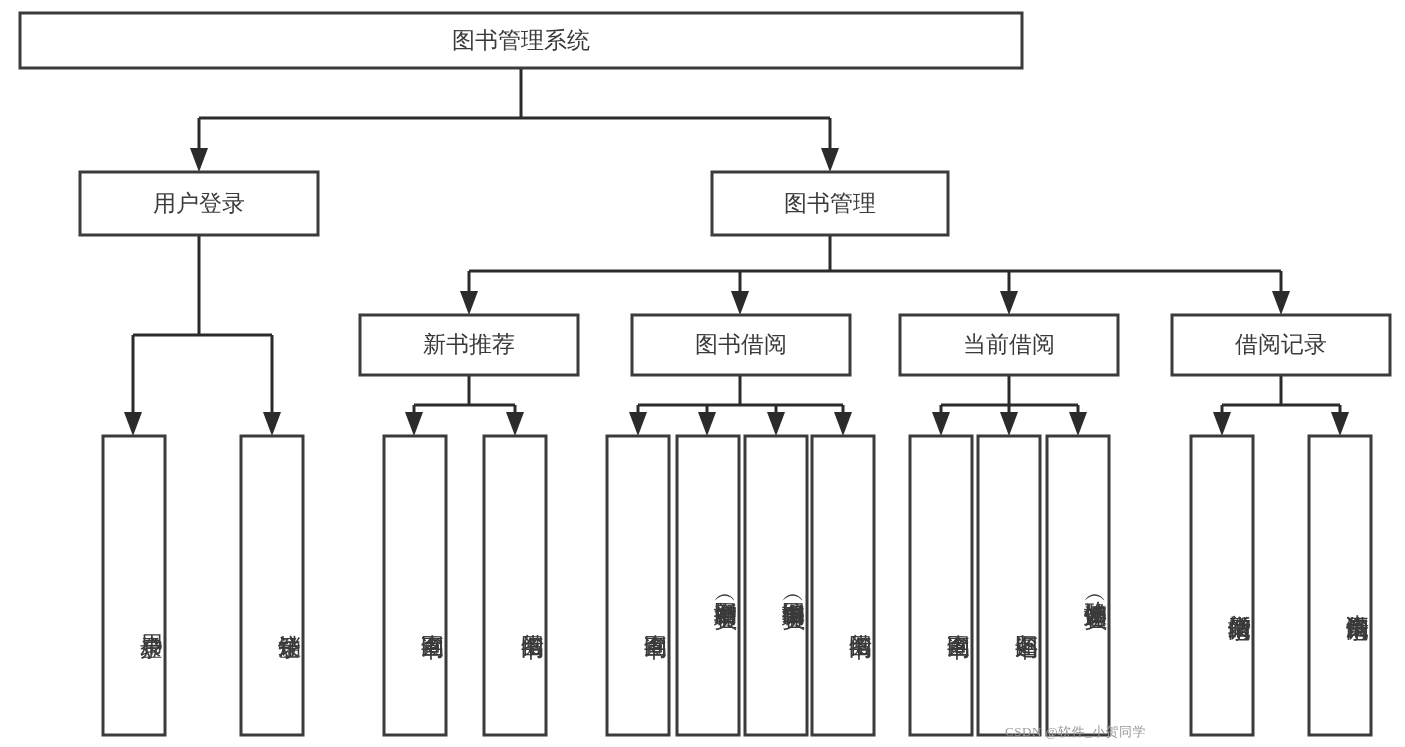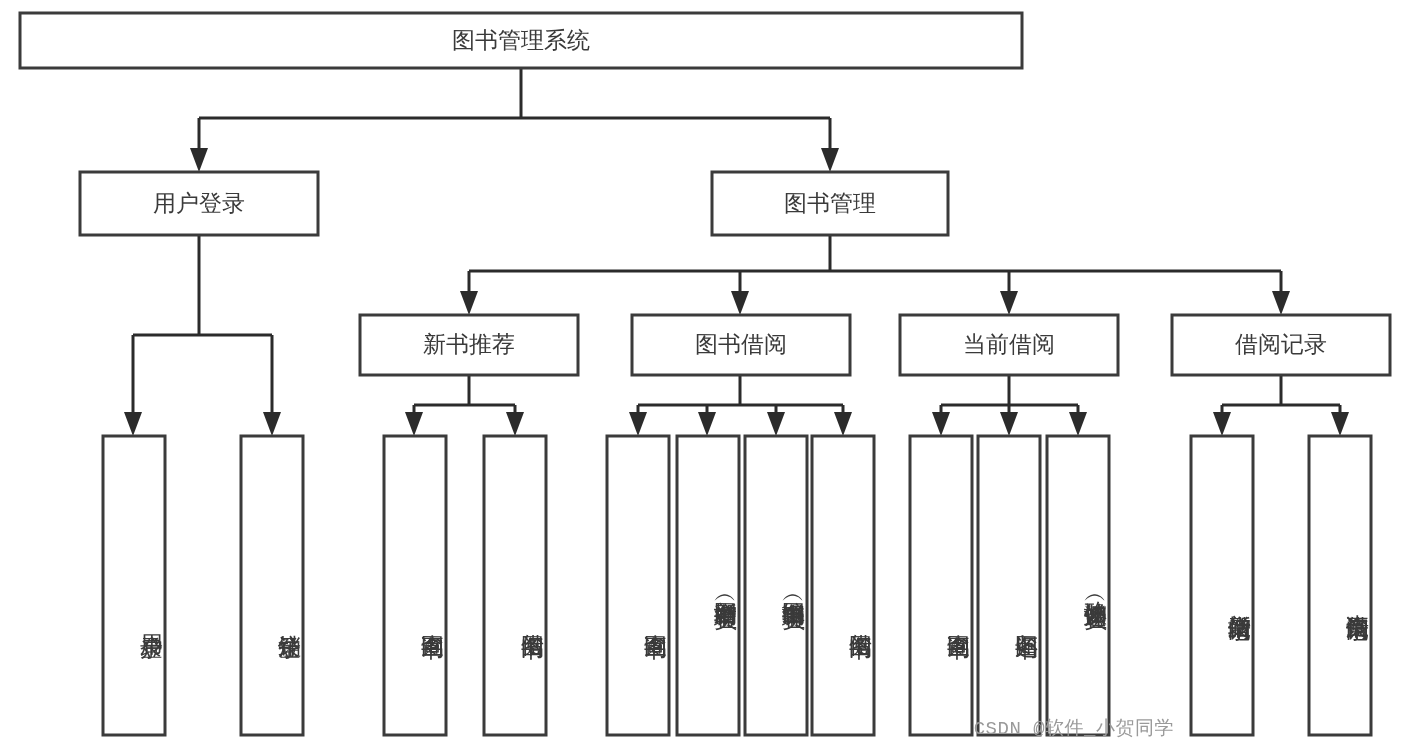--- a/index.html
+++ b/index.html
@@ -11,21 +11,20 @@
     width: 1405px;
     height: 747px;
     font-family: "Liberation Sans", "DejaVu Sans", sans-serif;
     overflow: hidden;
     position: relative;
   }
   #diagram-root {
     position: relative;
     width: 1154px;
     height: 747px;
-    padding-left: 28px;
   }
   svg.flow {
     position: absolute;
     top: 0;
     left: 0;
     width: 1405px;
     height: 747px;
     display: block;
   }
   .node-box {
@@ -62,22 +61,22 @@
     letter-spacing: 1px;
     pointer-events: none;
     display: flex;
     align-items: flex-start;
     justify-content: center;
   }
   .watermark {
     position: absolute;
     right: 8px;
     bottom: 6px;
-    font-family: Liberation Mono, monospace;
-    font-size: 19px;
+    font-family: Liberation Serif, serif;
+    font-size: 13px;
     color: #9a9a9a;
     letter-spacing: 0.5px;
     white-space: nowrap;
   }
 </style>
 </head>
 <body>
 
 <div id="diagram-root">
 

